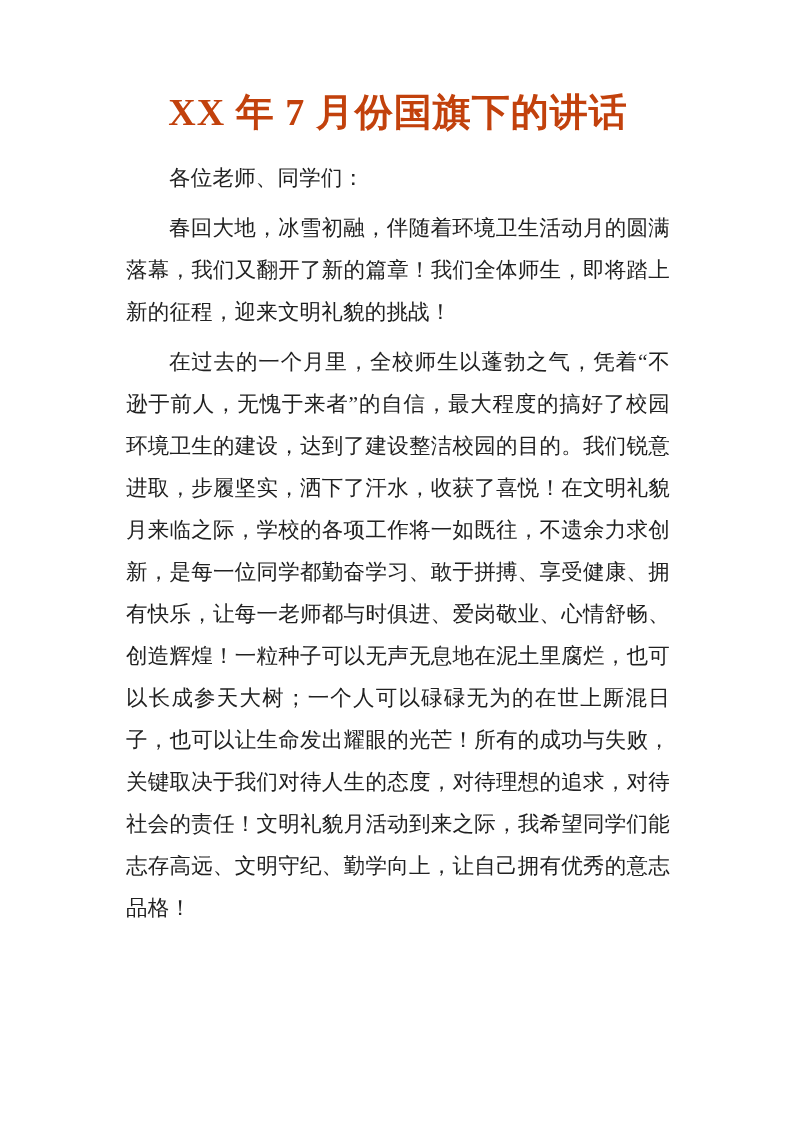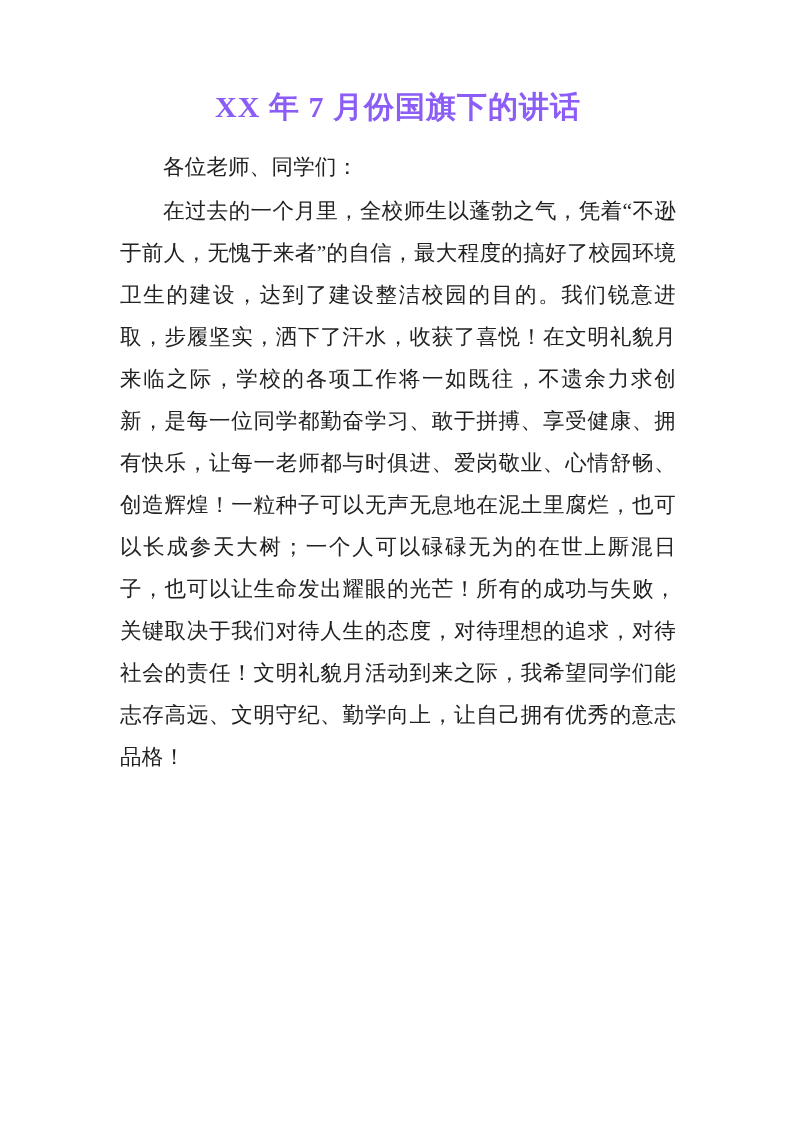--- a/index.html
+++ b/index.html
@@ -15,44 +15,45 @@
     overflow: hidden;
     box-sizing: border-box;
     font-family: "Liberation Serif", "DejaVu Serif", serif;
   }
   .content {
     box-sizing: border-box;
     padding: 86px 115px 0 118px;
   }
   .doc-title {
     margin: 0 0 18px 0;
-    font-size: 30px;
+    font-size: 38px;
     font-weight: 700;
     letter-spacing: 1px;
     text-align: center;
-    color: #8b5cf6;
+    color: #c2410c;
     line-height: 1.4;
     white-space: nowrap;
   }
   .doc-body p {
-    margin: 2px;
+    margin: 8px;
     font-size: 21.5px;
     line-height: 42px;
     color: #212121;
     text-align: justify;
     text-justify: inter-character;
     text-indent: 2em;
     letter-spacing: 0.2px;
     word-break: break-all;
   }
 </style>
 </head>
 <body>
 
 <div class="page">
   <div class="content">
     <h1 class="doc-title">XX 年 7 月份国旗下的讲话</h1>
     <div class="doc-body">
         <p>各位老师、同学们：</p>
+        <p>春回大地，冰雪初融，伴随着环境卫生活动月的圆满落幕，我们又翻开了新的篇章！我们全体师生，即将踏上新的征程，迎来文明礼貌的挑战！</p>
         <p>在过去的一个月里，全校师生以蓬勃之气，凭着“不逊于前人，无愧于来者”的自信，最大程度的搞好了校园环境卫生的建设，达到了建设整洁校园的目的。我们锐意进取，步履坚实，洒下了汗水，收获了喜悦！在文明礼貌月来临之际，学校的各项工作将一如既往，不遗余力求创新，是每一位同学都勤奋学习、敢于拼搏、享受健康、拥有快乐，让每一老师都与时俱进、爱岗敬业、心情舒畅、创造辉煌！一粒种子可以无声无息地在泥土里腐烂，也可以长成参天大树；一个人可以碌碌无为的在世上厮混日子，也可以让生命发出耀眼的光芒！所有的成功与失败，关键取决于我们对待人生的态度，对待理想的追求，对待社会的责任！文明礼貌月活动到来之际，我希望同学们能志存高远、文明守纪、勤学向上，让自己拥有优秀的意志品格！</p>
       </div>
   </div>
 </div>
 
 </body></html>

